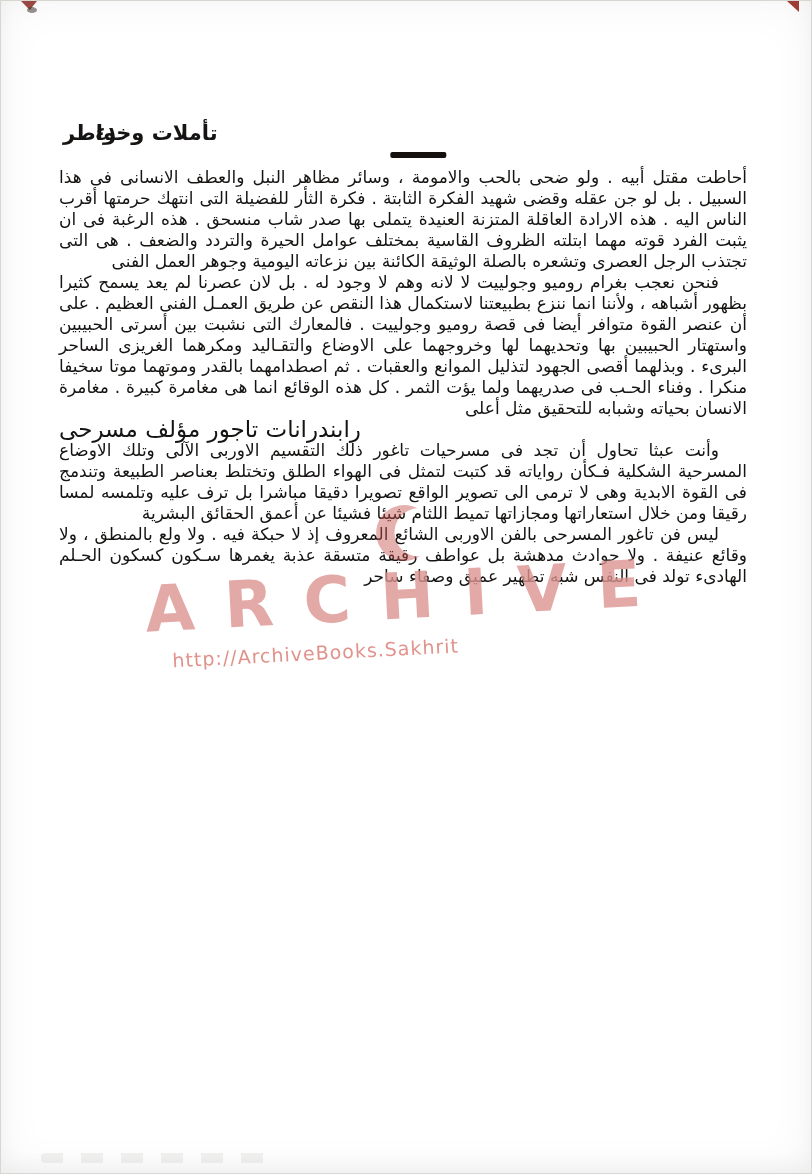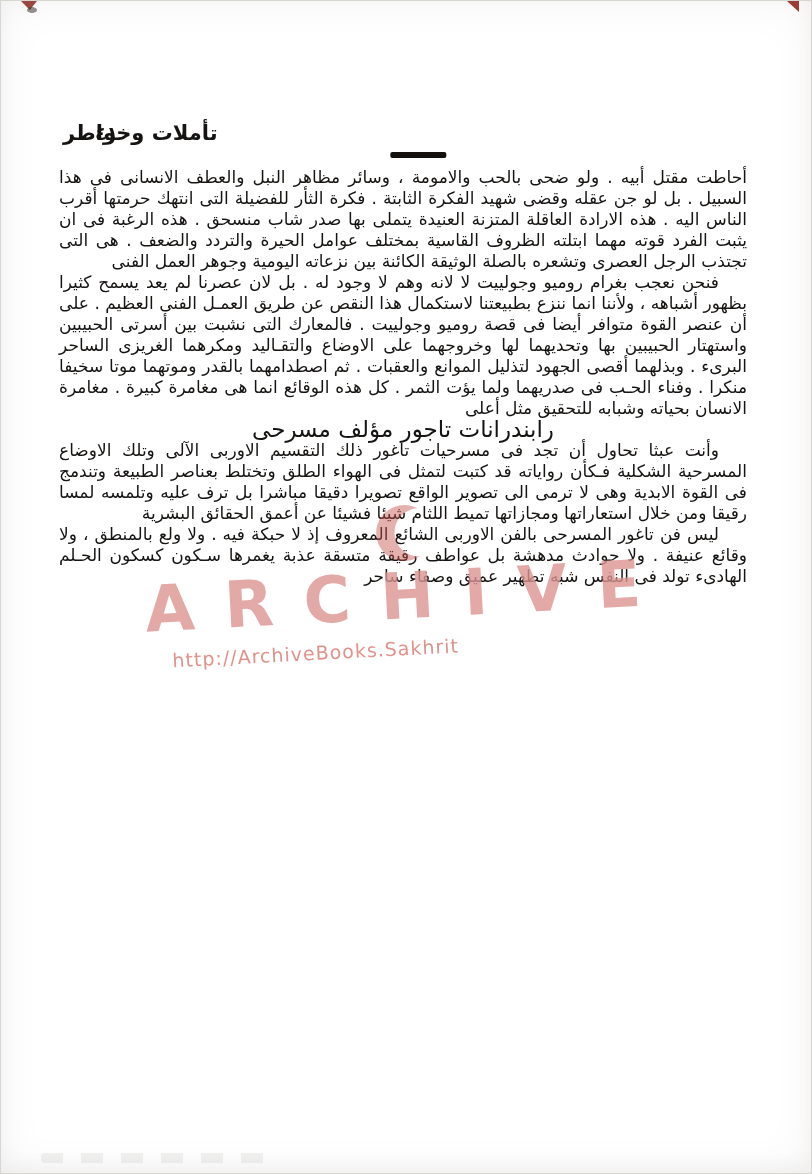--- a/index.html
+++ b/index.html
@@ -92,21 +92,21 @@
     line-height: 21px;
   }
   .body-text p {
     margin: 0;
   }
   .body-text p.indent {
     text-indent: 28px;
   }
   .section-heading {
     margin: 16px 0 12px;
-    text-align: center;
+    text-align: left;
     font-size: 23px;
     font-weight: normal;
     letter-spacing: 1px;
     text-indent: 0 !important;
   }
 
   
   .watermark {
     position: absolute;
     top: 500px;

